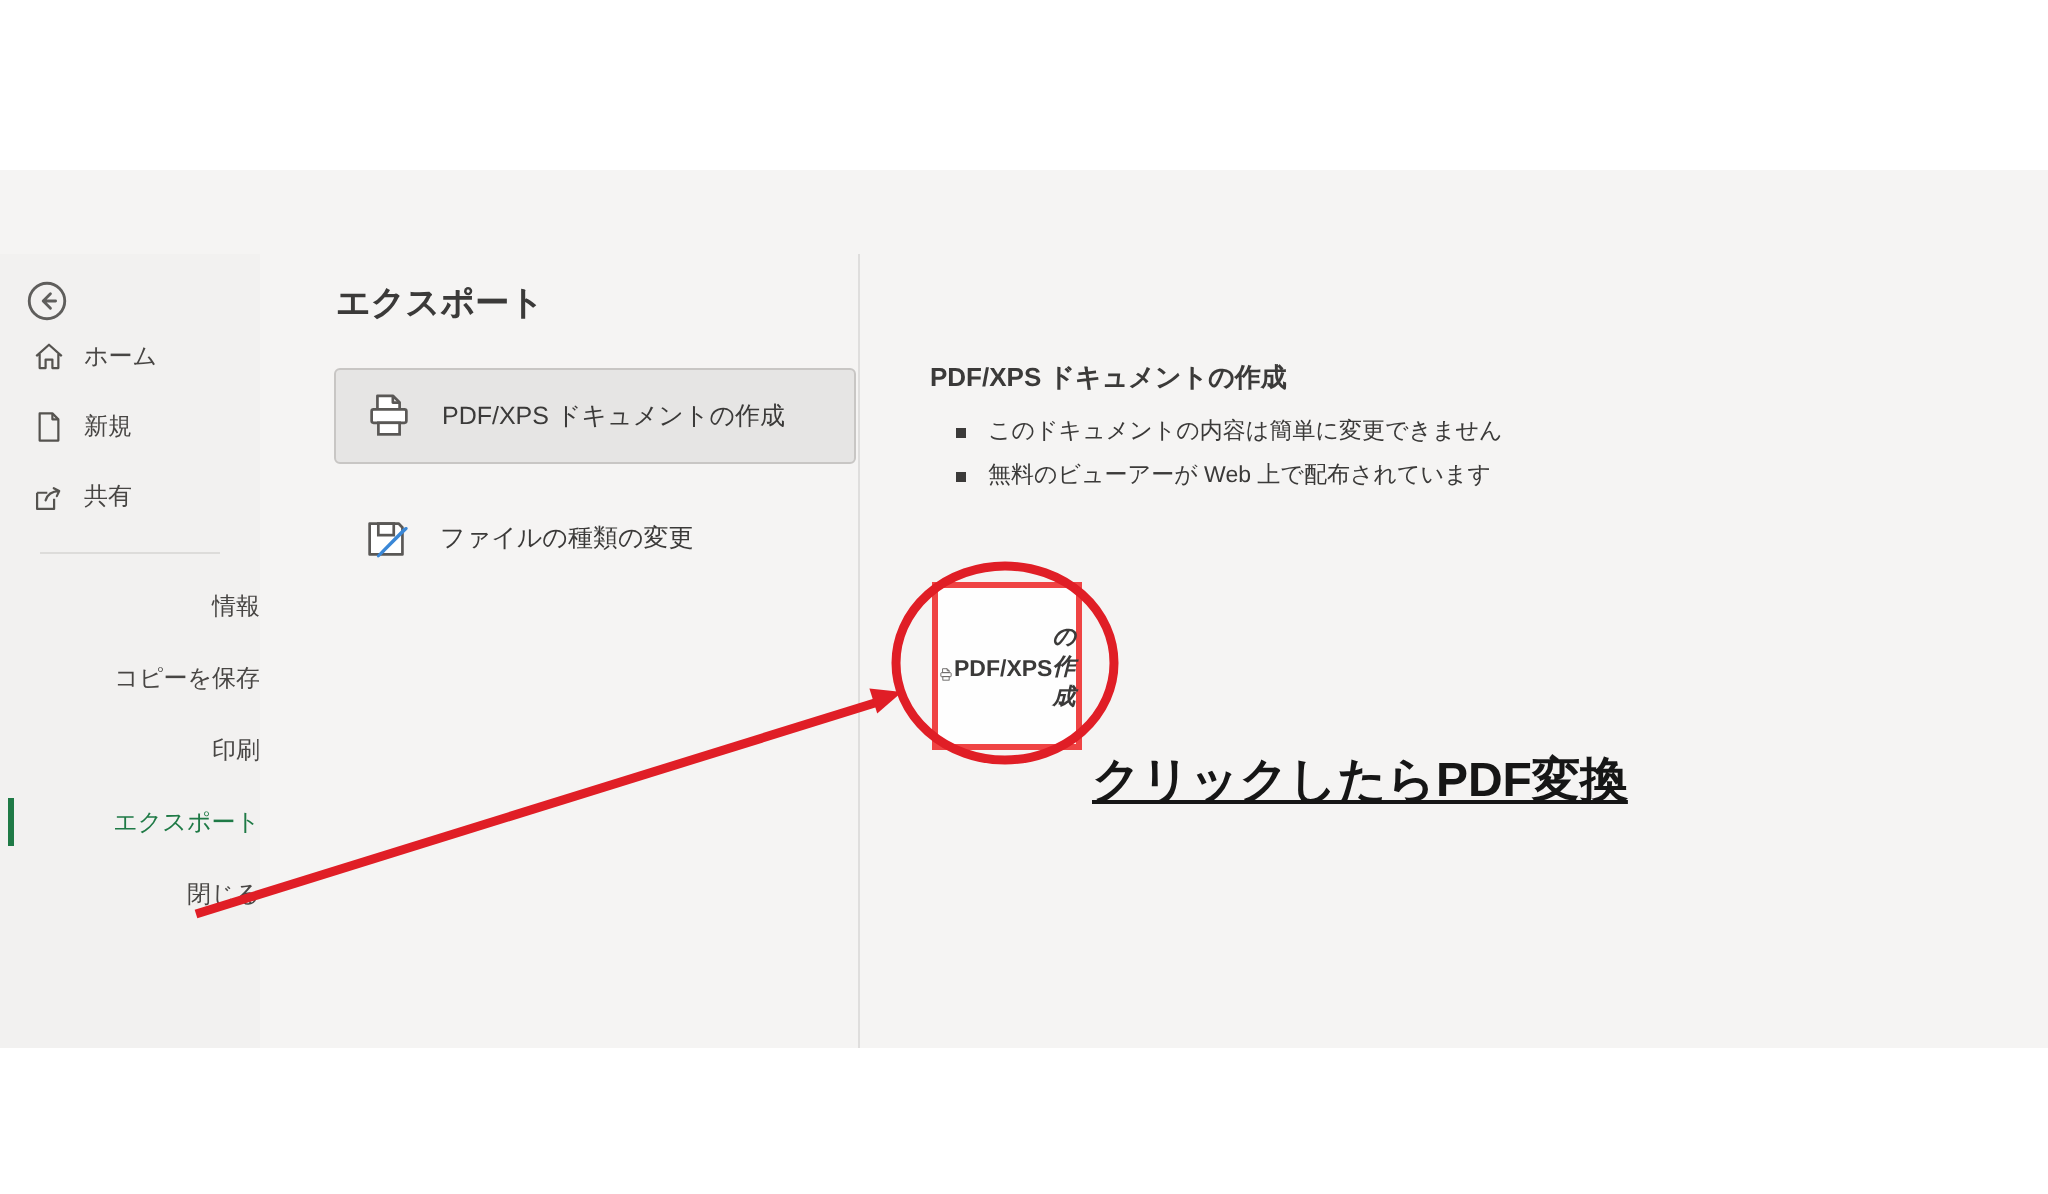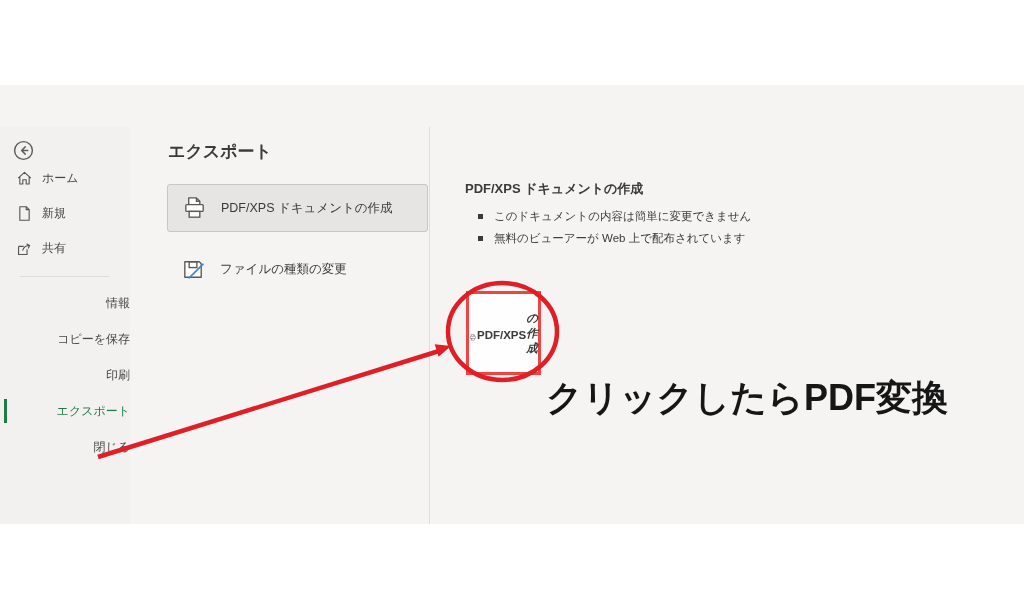--- a/index.html
+++ b/index.html
@@ -48,22 +48,22 @@
   
   .create-btn { position:absolute; left:466px; top:291px; width:75px; height:84px; background:#fefefe;
                 border:3px solid #ef4444; display:flex; flex-direction:row; align-items:center;
                 cursor:pointer; z-index:2; }
   .create-btn .bicon { width:27px; height:27px; margin-top:9px; color:#504e4c; }
   .btn-l1 { font-size:11.5px; font-weight:bold; color:#3b3a39; margin-top:4px; }
   .btn-l2 { font-size:11.5px; font-weight:bold; color:#3b3a39;font-style:italic; }
 
   
   .anno-svg { position:absolute; left:0; top:0; width:1024px; height:597px; z-index:5; pointer-events:none; }
-  .caption { position:absolute; left:546px; top:374px; z-index:6; font-size:36px; font-weight:bold;
-             color:#161616; letter-spacing:0; white-space:nowrap; }
+  .caption { position:absolute; left:546px; top:374px; z-index:6; font-size:24px; font-weight:bold;
+             color:#161616; letter-spacing:0; white-space:nowrap;text-decoration:underline; }
 </style>
 </head>
 <body>
 
 <div class="window">
 
 
   <div class="sidebar">
     <svg class="back-btn" viewBox="0 0 22 22">
       <circle cx="11" cy="11" r="9.3" fill="none" stroke="currentColor" stroke-width="1.5"></circle>

